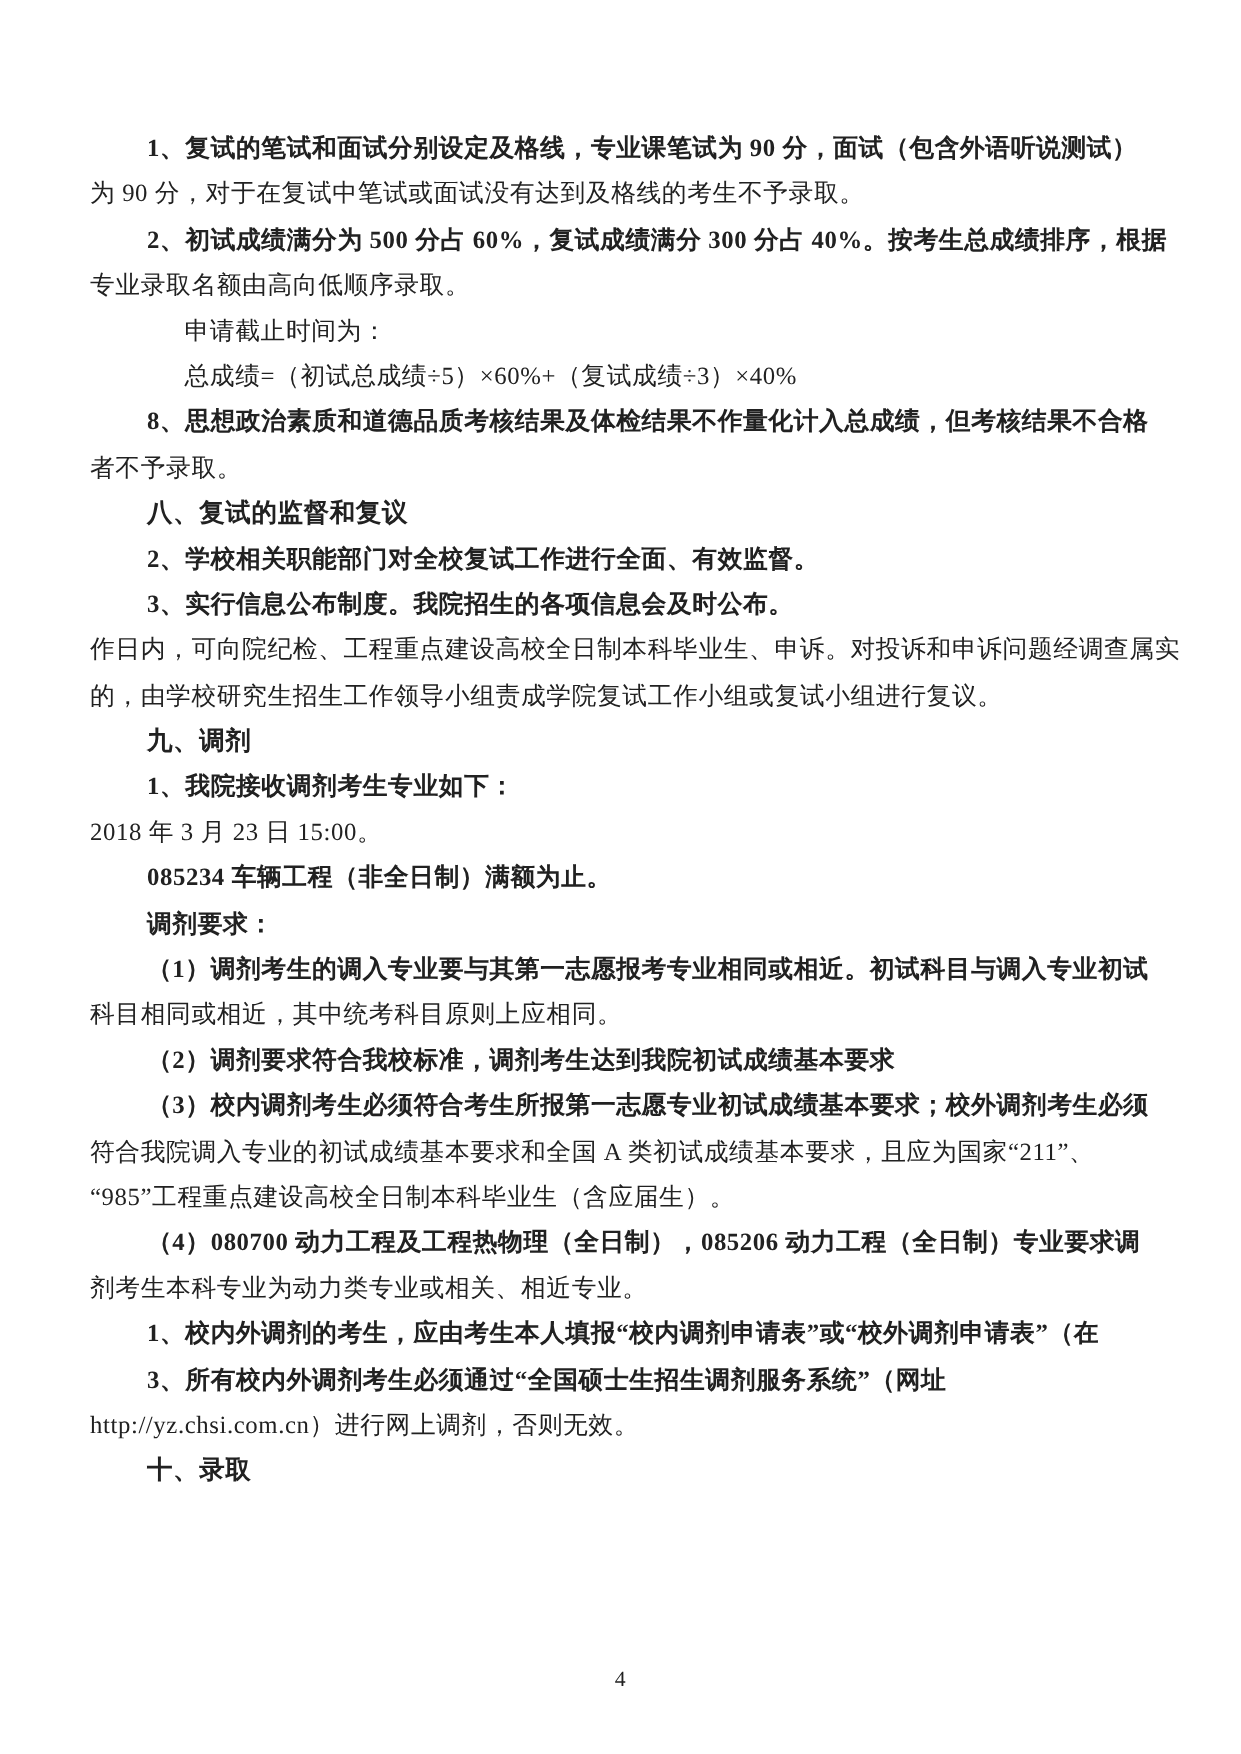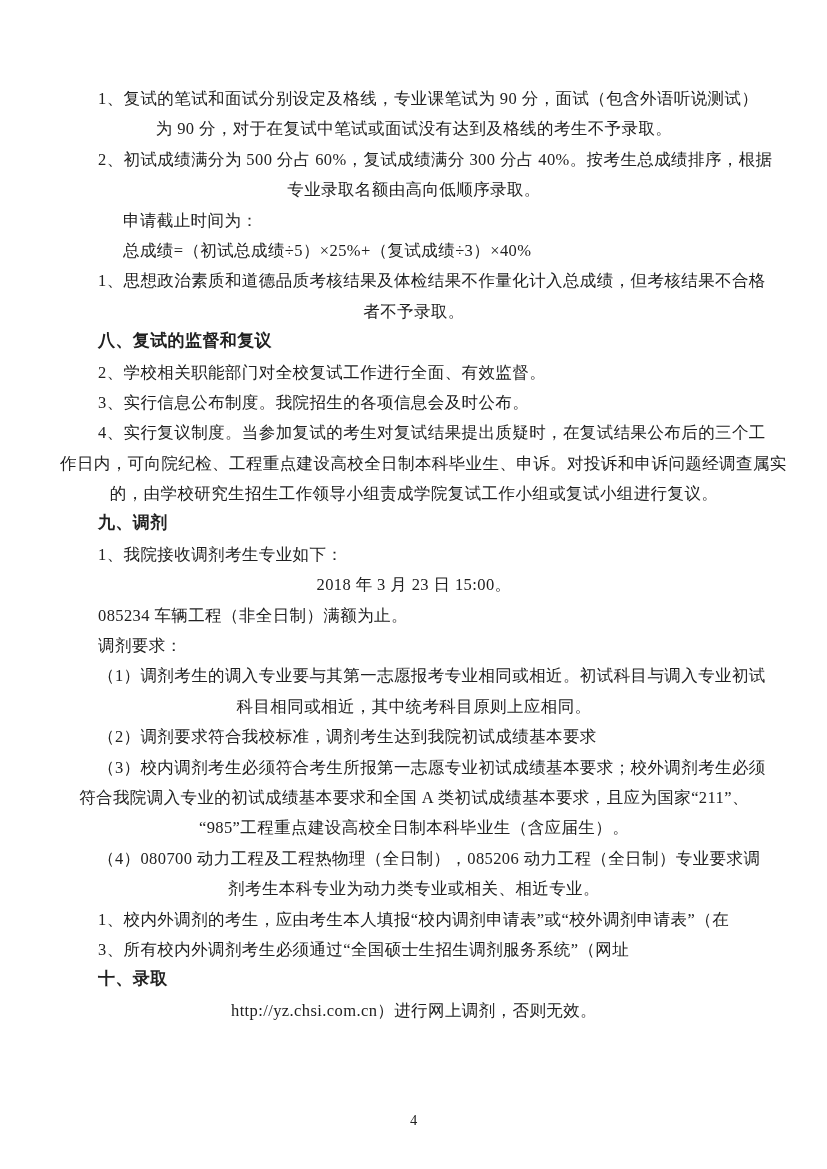--- a/index.html
+++ b/index.html
@@ -22,25 +22,25 @@
     top: 84px;
     width: 708px;
   }
   .line {
     font-size: 16.5px;
     line-height: 30.4px;
     height: 30.4px;
     white-space: nowrap;
     letter-spacing: 0.4px;
   }
-  .indent-para { padding-left: 38px; }
+  .indent-para { padding-left: 38px; font-weight: bold; }
   .indent-formula { padding-left: 63px; }
-  .indent-none { padding-left: 0; text-align: center; }
+  .indent-none { padding-left: 0; }
   .heading {
-    font-family: Liberation Mono, monospace;
+    font-family: Liberation Sans, sans-serif;
     font-weight: 700;
     font-size: 17px;
   }
   .page-number {
     position: absolute;
     top: 1112px;
     left: 0;
     width: 100%;
     text-align: center;
     font-size: 14.5px;
@@ -50,41 +50,40 @@
 </head>
 <body>
 
 <div class="page">
   <div class="content">
       <div class="line indent-para">1、复试的笔试和面试分别设定及格线，专业课笔试为 90 分，面试（包含外语听说测试）</div>
       <div class="line indent-none">为 90 分，对于在复试中笔试或面试没有达到及格线的考生不予录取。</div>
       <div class="line indent-para">2、初试成绩满分为 500 分占 60%，复试成绩满分 300 分占 40%。按考生总成绩排序，根据</div>
       <div class="line indent-none">专业录取名额由高向低顺序录取。</div>
       <div class="line indent-formula">申请截止时间为：</div>
-      <div class="line indent-formula">总成绩=（初试总成绩÷5）×25%+（复试成绩÷3）×40%</div>
-      <div class="line indent-para">1、思想政治素质和道德品质考核结果及体检结果不作量化计入总成绩，但考核结果不合格</div>
+      <div class="line indent-formula">总成绩=（初试总成绩÷5）×60%+（复试成绩÷3）×40%</div>
+      <div class="line indent-para">8、思想政治素质和道德品质考核结果及体检结果不作量化计入总成绩，但考核结果不合格</div>
       <div class="line indent-none">者不予录取。</div>
       <div class="line indent-para heading">八、复试的监督和复议</div>
       <div class="line indent-para">2、学校相关职能部门对全校复试工作进行全面、有效监督。</div>
       <div class="line indent-para">3、实行信息公布制度。我院招生的各项信息会及时公布。</div>
-      <div class="line indent-para">4、实行复议制度。当参加复试的考生对复试结果提出质疑时，在复试结果公布后的三个工</div>
       <div class="line indent-none">作日内，可向院纪检、工程重点建设高校全日制本科毕业生、申诉。对投诉和申诉问题经调查属实</div>
       <div class="line indent-none">的，由学校研究生招生工作领导小组责成学院复试工作小组或复试小组进行复议。</div>
       <div class="line indent-para heading">九、调剂</div>
       <div class="line indent-para">1、我院接收调剂考生专业如下：</div>
       <div class="line indent-none">2018 年 3 月 23 日 15:00。</div>
       <div class="line indent-para">085234 车辆工程（非全日制）满额为止。</div>
       <div class="line indent-para">调剂要求：</div>
       <div class="line indent-para">（1）调剂考生的调入专业要与其第一志愿报考专业相同或相近。初试科目与调入专业初试</div>
       <div class="line indent-none">科目相同或相近，其中统考科目原则上应相同。</div>
       <div class="line indent-para">（2）调剂要求符合我校标准，调剂考生达到我院初试成绩基本要求</div>
       <div class="line indent-para">（3）校内调剂考生必须符合考生所报第一志愿专业初试成绩基本要求；校外调剂考生必须</div>
       <div class="line indent-none">符合我院调入专业的初试成绩基本要求和全国 A 类初试成绩基本要求，且应为国家“211”、</div>
       <div class="line indent-none">“985”工程重点建设高校全日制本科毕业生（含应届生）。</div>
       <div class="line indent-para">（4）080700 动力工程及工程热物理（全日制），085206 动力工程（全日制）专业要求调</div>
       <div class="line indent-none">剂考生本科专业为动力类专业或相关、相近专业。</div>
       <div class="line indent-para">1、校内外调剂的考生，应由考生本人填报“校内调剂申请表”或“校外调剂申请表”（在</div>
       <div class="line indent-para">3、所有校内外调剂考生必须通过“全国硕士生招生调剂服务系统”（网址</div>
+      <div class="line indent-none">http://yz.chsi.com.cn）进行网上调剂，否则无效。</div>
       <div class="line indent-para heading">十、录取</div>
-      <div class="line indent-none">http://yz.chsi.com.cn）进行网上调剂，否则无效。</div>
     </div>
   <div class="page-number">4</div>
 </div>
 
 </body></html>

